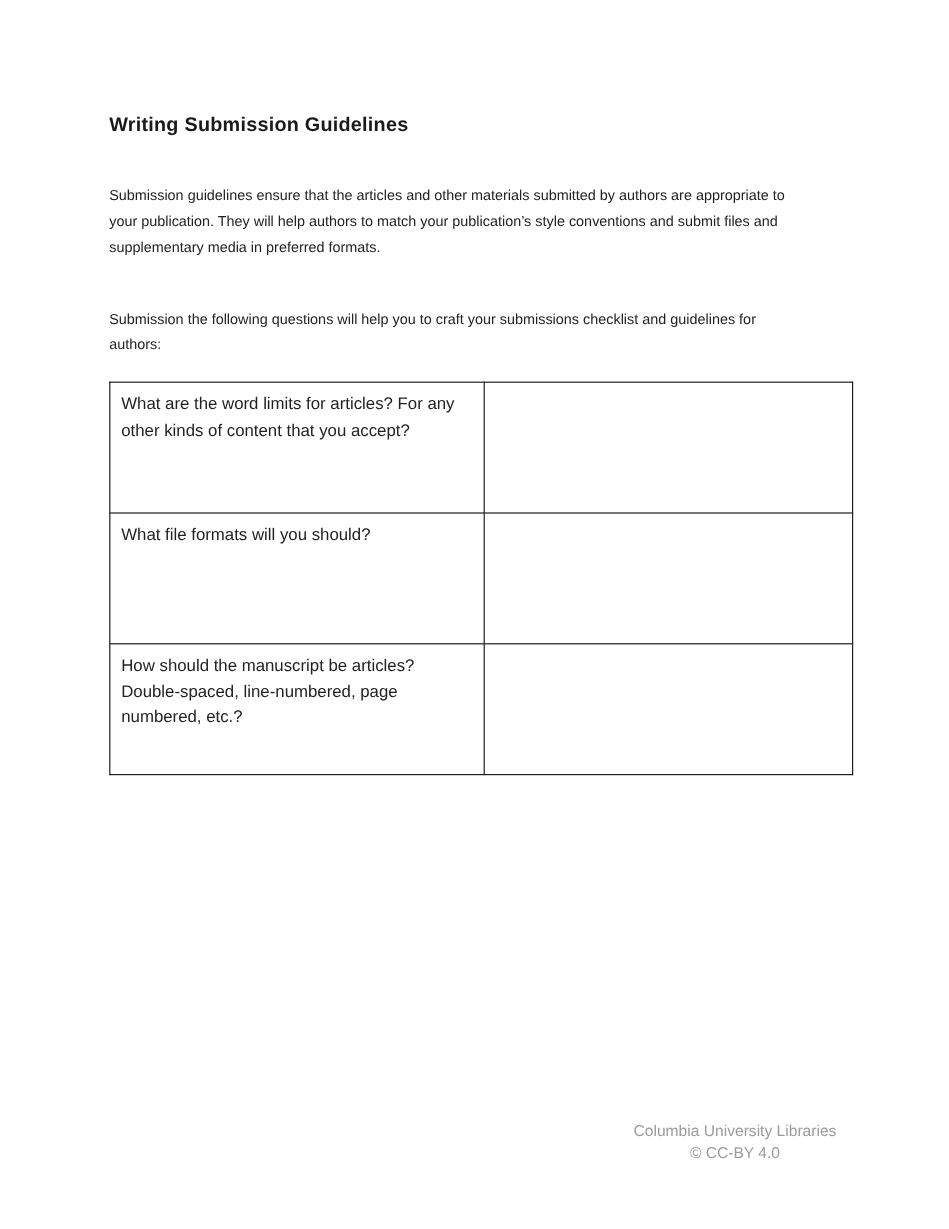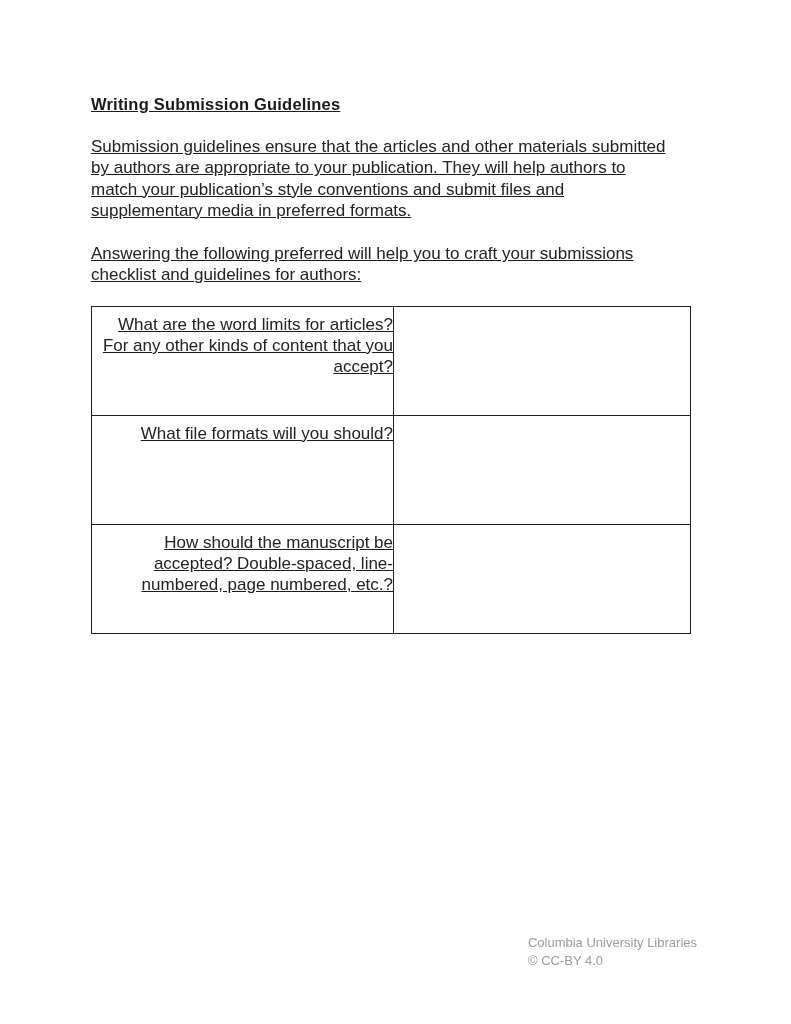--- a/index.html
+++ b/index.html
@@ -14,88 +14,86 @@
     background: #ffffff;
     font-family: "Liberation Sans", "DejaVu Sans", sans-serif;
     color: #1c1c1c;
     overflow: hidden;
   }
   .content {
     position: absolute;
     left: 91px;
     top: 94px;
     width: 579px;
-    text-decoration: underline;
   }
   .doc-title {
     font-size: 16.5px;
     font-weight: bold;
     line-height: 20px;
     margin: 0;
     color: #1a1a1a;
     letter-spacing: 0.2px;
   }
   .para {
-    font-size: 17px;
+    font-size: 12px;
     line-height: 21.3px;
-    margin: 22px 0 0 0;
+    margin: 39px 0 0 0;
     color: #222222;
   }
   table.q-table {
     border-collapse: collapse;
     margin-top: 20px;
     table-layout: fixed;
     width: 579px;
   }
   table.q-table td {
     border: 1px solid #1f1f1f;
     vertical-align: top;
-    padding: 7px 0 0 9px;
+    padding: 7px 10px 0 9px;
     height: 101px;
-    font-size: 17px;
+    font-size: 14px;
     line-height: 21.3px;
     color: #222222;
-    text-align: right;
   }
   td.question-cell { width: 292px; }
   td.answer-cell   { width: 287px; }
   .footer {
     position: absolute;
     right: 94px;
     bottom: 54px;
-    text-align: left;
+    text-align: center;
     font-size: 13px;
     line-height: 18px;
     color: #9b9b9b;
   }
 </style>
 </head>
 <body>
 
 <div class="page">
   <div class="content">
 
     <h1 class="doc-title">Writing Submission Guidelines</h1>
 
     <p class="para">Submission guidelines ensure that the articles and other materials submitted by authors are appropriate to your publication. They will help authors to match your publication’s style conventions and submit files and supplementary media in preferred formats.</p>
 
-    <p class="para">Answering the following preferred will help you to craft your submissions checklist and guidelines for authors:</p>
+    <p class="para">Submission the following questions will help you to craft your submissions checklist and guidelines for authors:</p>
 
     <table class="q-table">
       <tbody>
         <tr>
           <td class="question-cell">What are the word limits for articles? For any other kinds of content that you accept?</td>
           <td class="answer-cell"></td>
         </tr>
         <tr>
           <td class="question-cell">What file formats will you should?</td>
           <td class="answer-cell"></td>
         </tr>
         <tr>
-          <td class="question-cell">How should the manuscript be accepted? Double-spaced, line-numbered, page numbered, etc.?</td>
+          <td class="question-cell">How should the manuscript be articles? Double-spaced, line-numbered, page numbered, etc.?</td>
           <td class="answer-cell"></td>
         </tr>
       </tbody>
     </table>
 
   </div>
 
   <div class="footer">
     <div>Columbia University Libraries</div>
     <div>© CC-BY 4.0</div>

